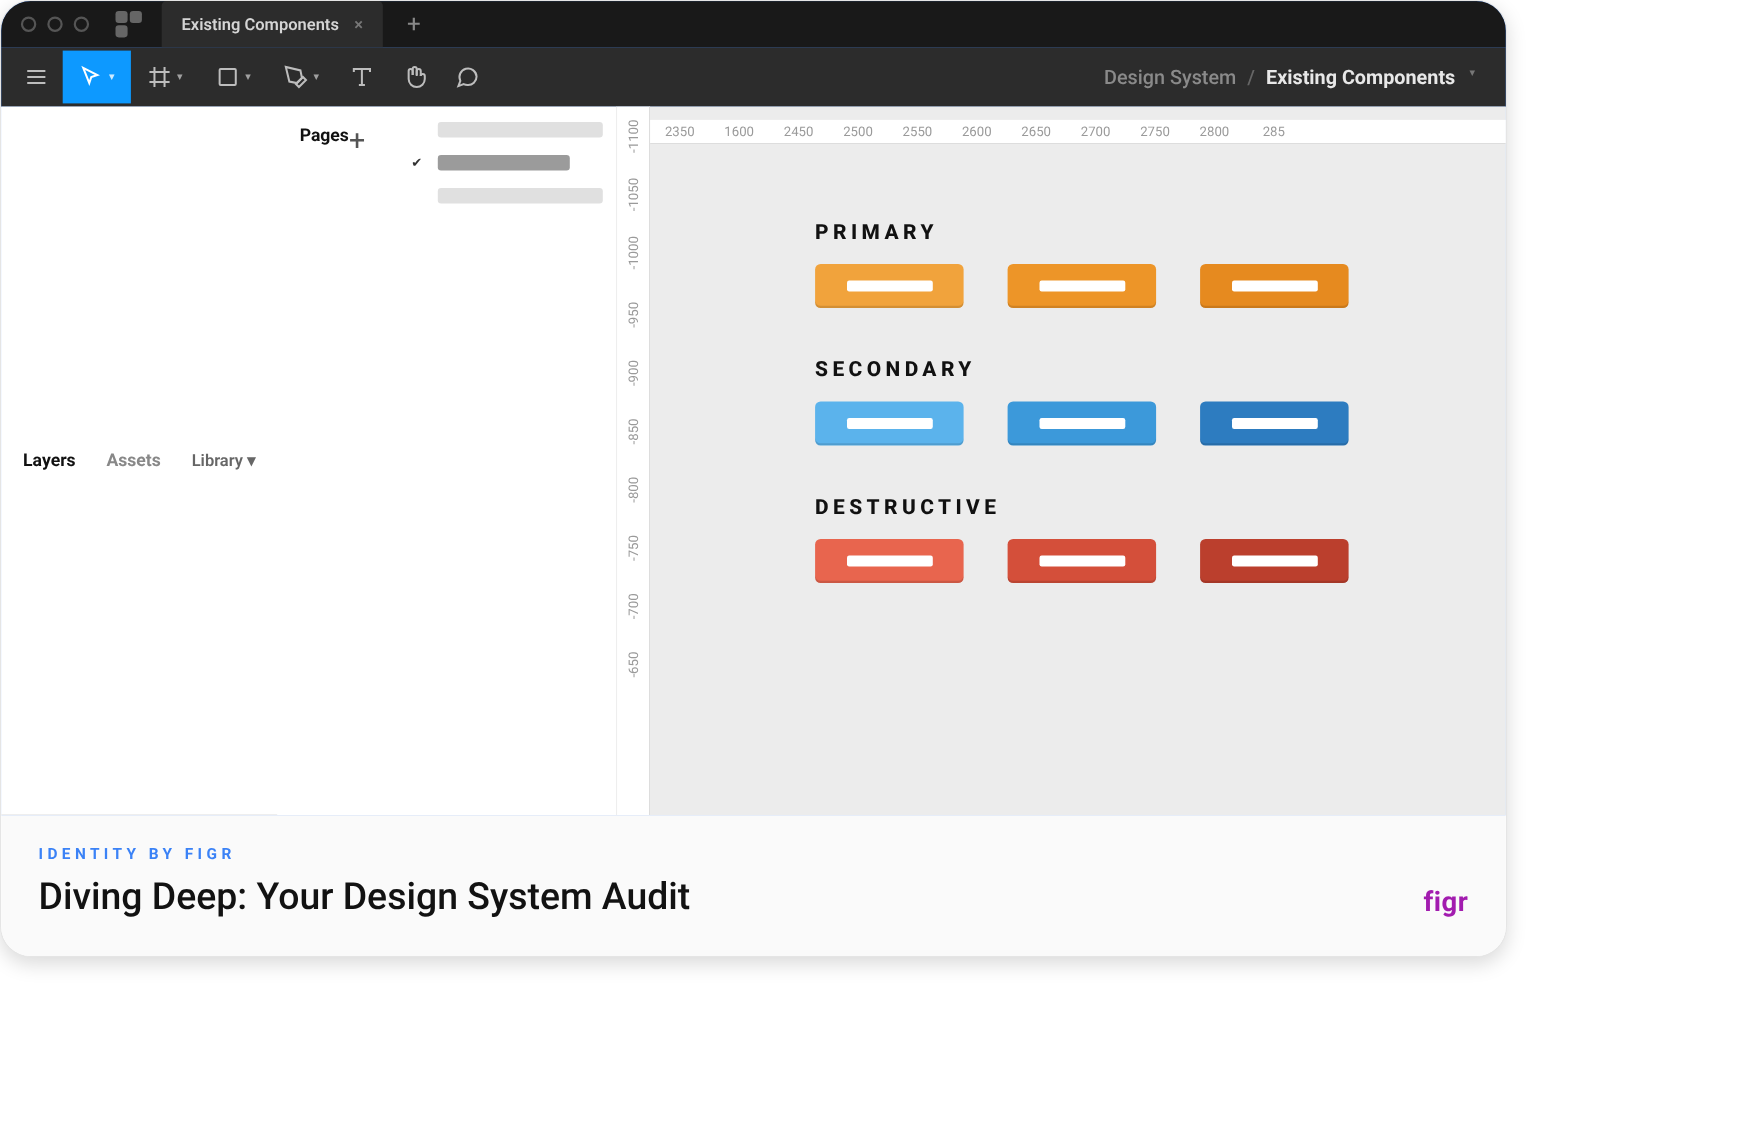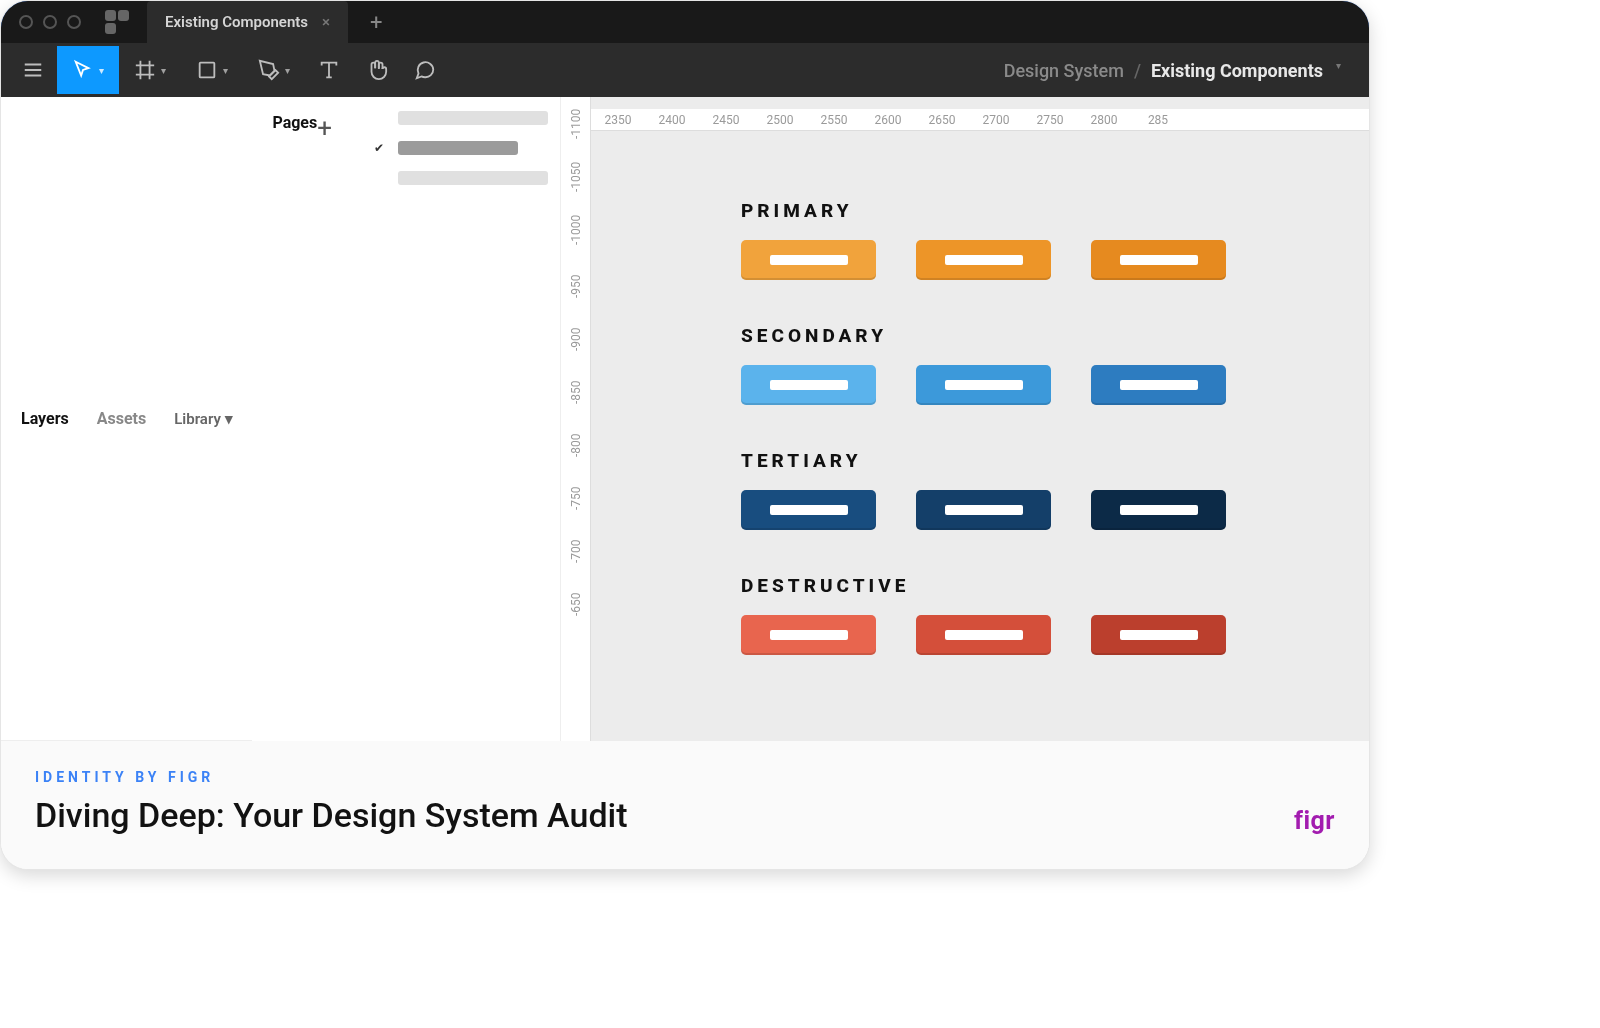--- a/index.html
+++ b/index.html
@@ -284,21 +284,21 @@
             <span>-950</span>
             <span>-900</span>
             <span>-850</span>
             <span>-800</span>
             <span>-750</span>
             <span>-700</span>
             <span>-650</span>
           </div>
         <div class="ruler-h" id="ruler-h">
             <span>2350</span>
-            <span>2400</span>
+            <span>1600</span>
             <span>2450</span>
             <span>2500</span>
             <span>2550</span>
             <span>2600</span>
             <span>2650</span>
             <span>2700</span>
             <span>2750</span>
             <span>2800</span>
             <span>285</span>
           </div>
@@ -325,34 +325,20 @@
                 </div>
                 <div class="btnshape" style="background: rgb(60, 153, 218);">
                   <div class="bar"></div>
                 </div>
                 <div class="btnshape" style="background: rgb(45, 124, 192);">
                   <div class="bar"></div>
                 </div>
               </div>
             </div>
             <div class="group">
-              <div class="glabel">TERTIARY</div>
-              <div class="grow">
-                <div class="btnshape" style="background: rgb(24, 77, 127);">
-                  <div class="bar"></div>
-                </div>
-                <div class="btnshape" style="background: rgb(20, 63, 105);">
-                  <div class="bar"></div>
-                </div>
-                <div class="btnshape" style="background: rgb(12, 42, 71);">
-                  <div class="bar"></div>
-                </div>
-              </div>
-            </div>
-            <div class="group">
               <div class="glabel">DESTRUCTIVE</div>
               <div class="grow">
                 <div class="btnshape" style="background: rgb(232, 101, 78);">
                   <div class="bar"></div>
                 </div>
                 <div class="btnshape" style="background: rgb(212, 79, 58);">
                   <div class="bar"></div>
                 </div>
                 <div class="btnshape" style="background: rgb(187, 63, 45);">
                   <div class="bar"></div>

